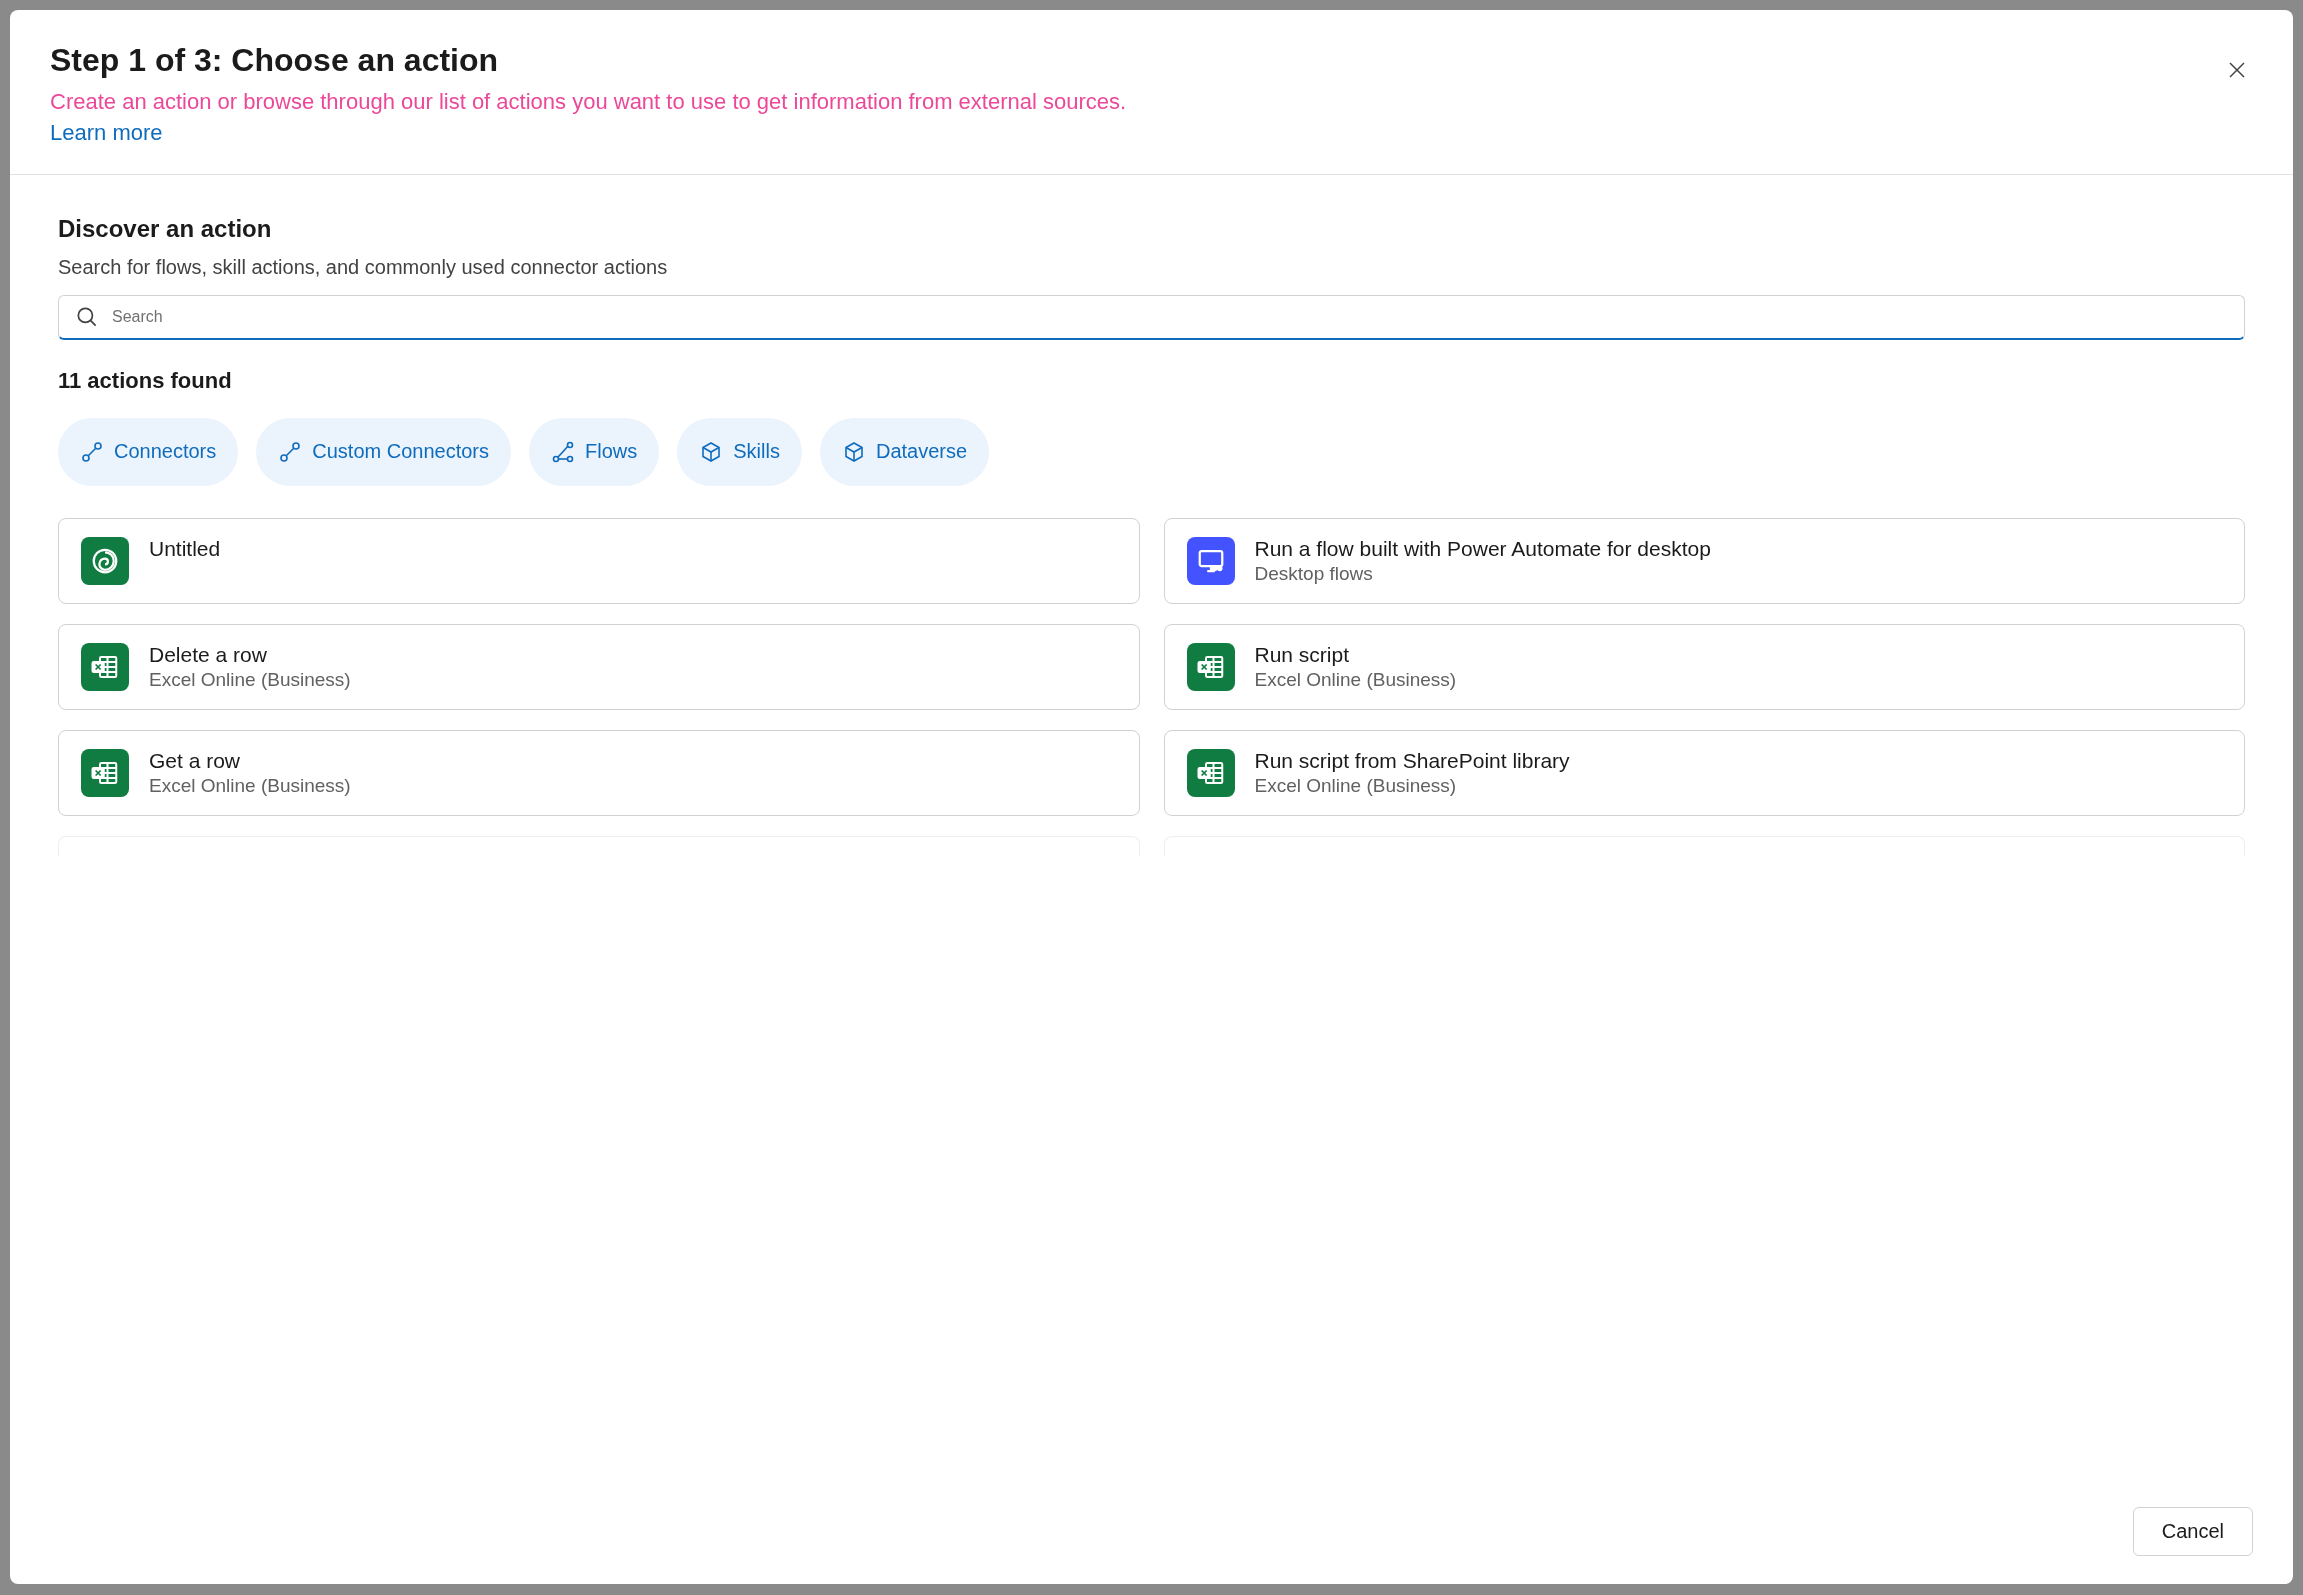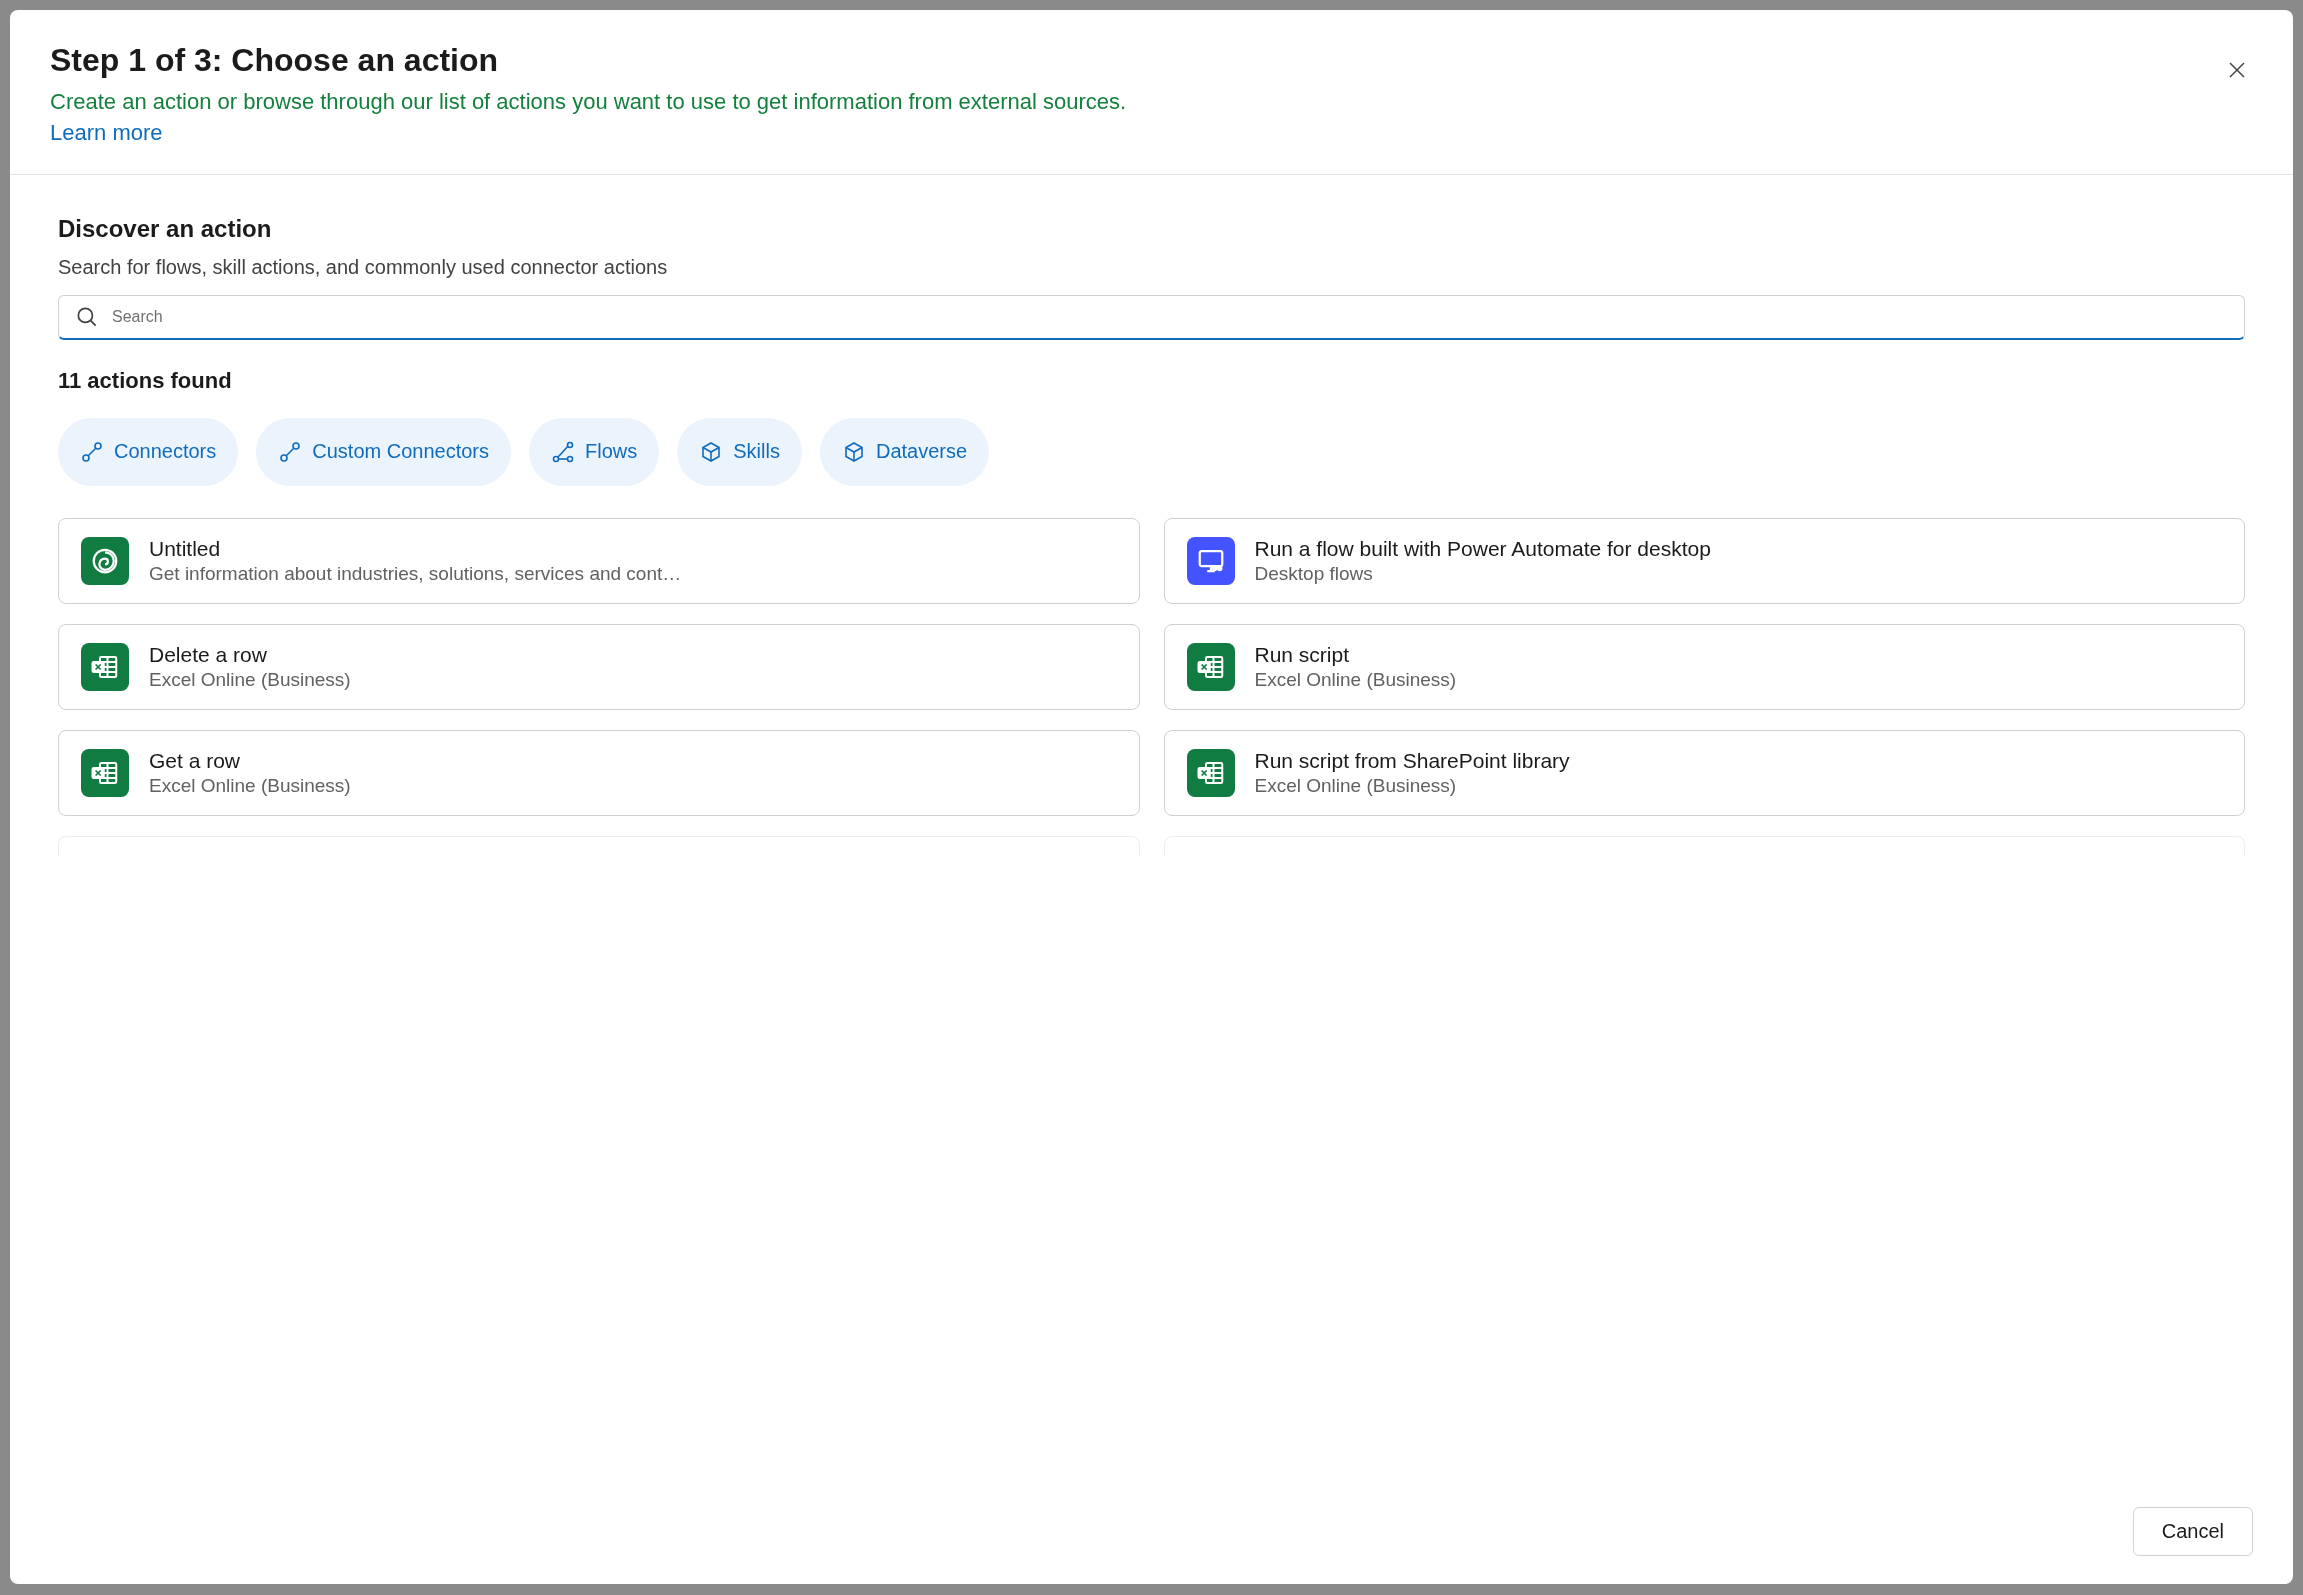--- a/index.html
+++ b/index.html
@@ -26,21 +26,21 @@
       position: relative;
     }
     .step-title {
       font-size: 32px;
       font-weight: 600;
       color: #1b1b1b;
       margin-bottom: 8px;
     }
     .step-description {
       font-size: 22px;
-      color: #15803d;
+      color: #ec4899;
       line-height: 1.4;
     }
     .learn-more {
       font-size: 22px;
       color: #0f6cbd;
       cursor: pointer;
       display: inline-block;
       margin-top: 2px;
     }
     .close-btn {
@@ -270,21 +270,20 @@
 
       <div class="action-card">
         <div class="action-icon green">
           <svg viewBox="0 0 24 24" fill="none" stroke="currentColor" stroke-width="1.8">
             <circle cx="12" cy="12" r="9"></circle>
               <path d="M12 5 a7 7 0 0 1 0 14 a4.5 4.5 0 0 1 0 -9 a2.3 2.3 0 0 1 0 4.6"></path>
           </svg>
         </div>
         <div class="action-text">
           <div class="action-title">Untitled</div>
-          <div class="action-sub">Get information about industries, solutions, services and cont…</div>
         </div>
       </div>
 
       <div class="action-card">
         <div class="action-icon blue">
           <svg viewBox="0 0 24 24" fill="none" stroke="currentColor" stroke-width="1.8">
             <rect x="3" y="4" width="18" height="12" rx="1.5"></rect>
               <path d="M9 20 L15 20 M12 16 L12 20"></path>
             <circle cx="15" cy="18" r="1.3" fill="currentColor"></circle>
               <circle cx="19" cy="18" r="1.3" fill="currentColor"></circle>

